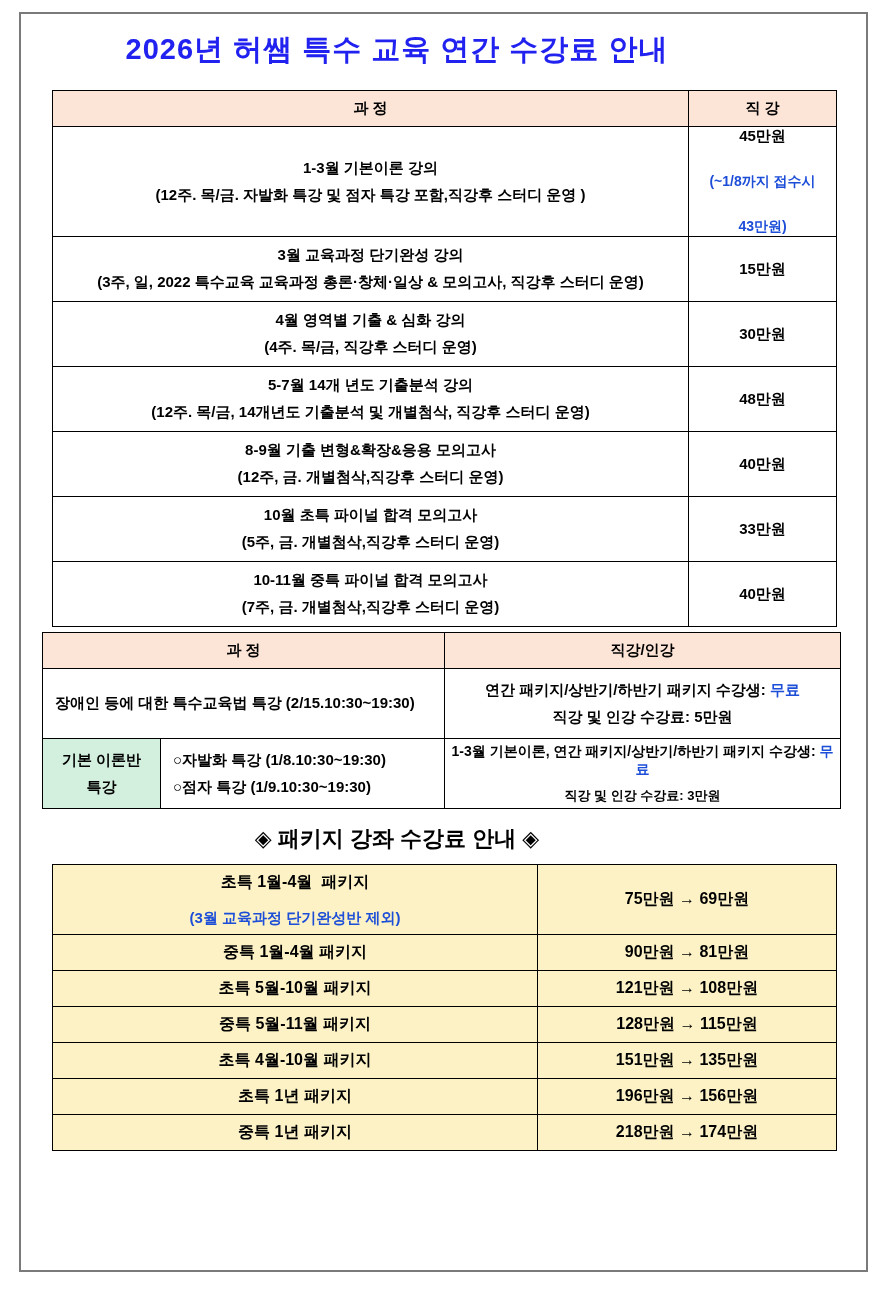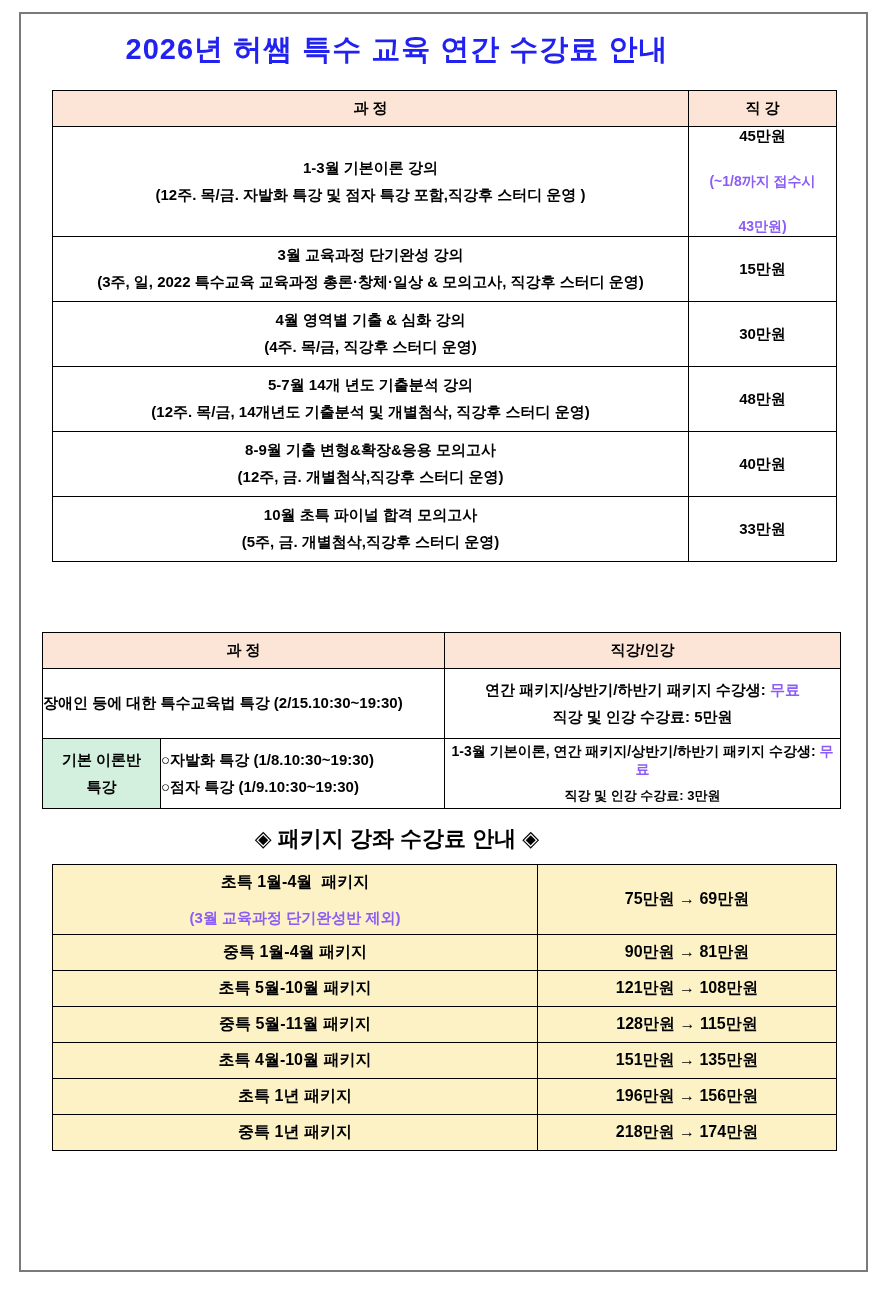--- a/index.html
+++ b/index.html
@@ -17,36 +17,36 @@
     position:absolute; top:30px; left:0; width:100%;
     text-align:center; font-size:29px; letter-spacing:1px; color:#2121f0;
   }
   table { border-collapse:collapse; position:absolute; table-layout:fixed; }
   td, th { border:1.5px solid #000; font-size:15px; font-weight:bold; padding:0; vertical-align:middle; }
   th { background:#fce4d6; font-weight:bold; }
   .center { text-align:center; }
   .left   { text-align:left; }
   .stack  { display:flex; flex-direction:column; justify-content:center; gap:8px; height:100%; }
   .stack > div { white-space:pre-wrap; }
-  .red { color:#8b5cf6;margin-top:8px; }
+  .red { color:#1d4ed8;margin-top:8px; }
   .small { font-size:14px; }
 
   
   #course-table { left:52px; top:90px; width:784px; }
   #course-table th { height:36px; }
   #course-table .row-tall td { height:96px; }
   #course-table .row td { height:65px; }
   #course-table td.fee { text-align:center; }
 
   
   #special-table { left:42px; top:632px; width:798px; }
   #special-table th { height:36px; }
   #special-table td { height:70px; }
   .mint { background:#d3f0de; }
-  .pad-left { padding-left:0; }
+  .pad-left { padding-left:12px; }
 
   
   .package-title { position:absolute; top:824px; left:0; width:100%; text-align:center; font-size:22px; }
   #package-table { left:52px; top:864px; width:784px; }
   #package-table td { background:#fcf2c6; text-align:center; height:36px; font-size:16px; }
   #package-table .row-tall td { height:70px; }
 </style>
 </head>
 <body>
 
@@ -117,20 +117,29 @@
       <td class="fee">40만원</td>
     </tr>
     <tr class="row">
       <td>
             <div class="stack center">
         <div>10월 초특 파이널 합격 모의고사</div>
         <div>(5주, 금. 개별첨삭,직강후 스터디 운영)</div>
       </div>
           </td>
       <td class="fee">33만원</td>
+    </tr>
+    <tr class="row">
+      <td>
+            <div class="stack center">
+        <div>10-11월 중특 파이널 합격 모의고사</div>
+        <div>(7주, 금. 개별첨삭,직강후 스터디 운영)</div>
+      </div>
+          </td>
+      <td class="fee">40만원</td>
     </tr>
   </tbody>
     </table>
 
   <table id="special-table">
     <colgroup>
         <col style="width:118px">
         <col style="width:284px">
         <col style="width:396px">
       </colgroup>
@@ -149,21 +158,21 @@
           </td>
     </tr>
     <tr>
       <td class="mint">
             <div class="stack center">
         <div>기본 이론반</div>
         <div>특강</div>
       </div>
           </td>
       <td>
-            <div class="stack left" style="">
+            <div class="stack left" style="padding-left:12px">
         <div>○자발화 특강 (1/8.10:30~19:30)</div>
         <div>○점자 특강 (1/9.10:30~19:30)</div>
       </div>
           </td>
       <td>
             <div class="stack center" style="font-size:14px">
         <div><span>1-3월 기본이론, 연간 패키지/상반기/하반기 패키지 수강생: </span><span class="red">무료</span></div>
         <div style="font-size:13px">직강 및 인강 수강료: 3만원</div>
       </div>
           </td>

